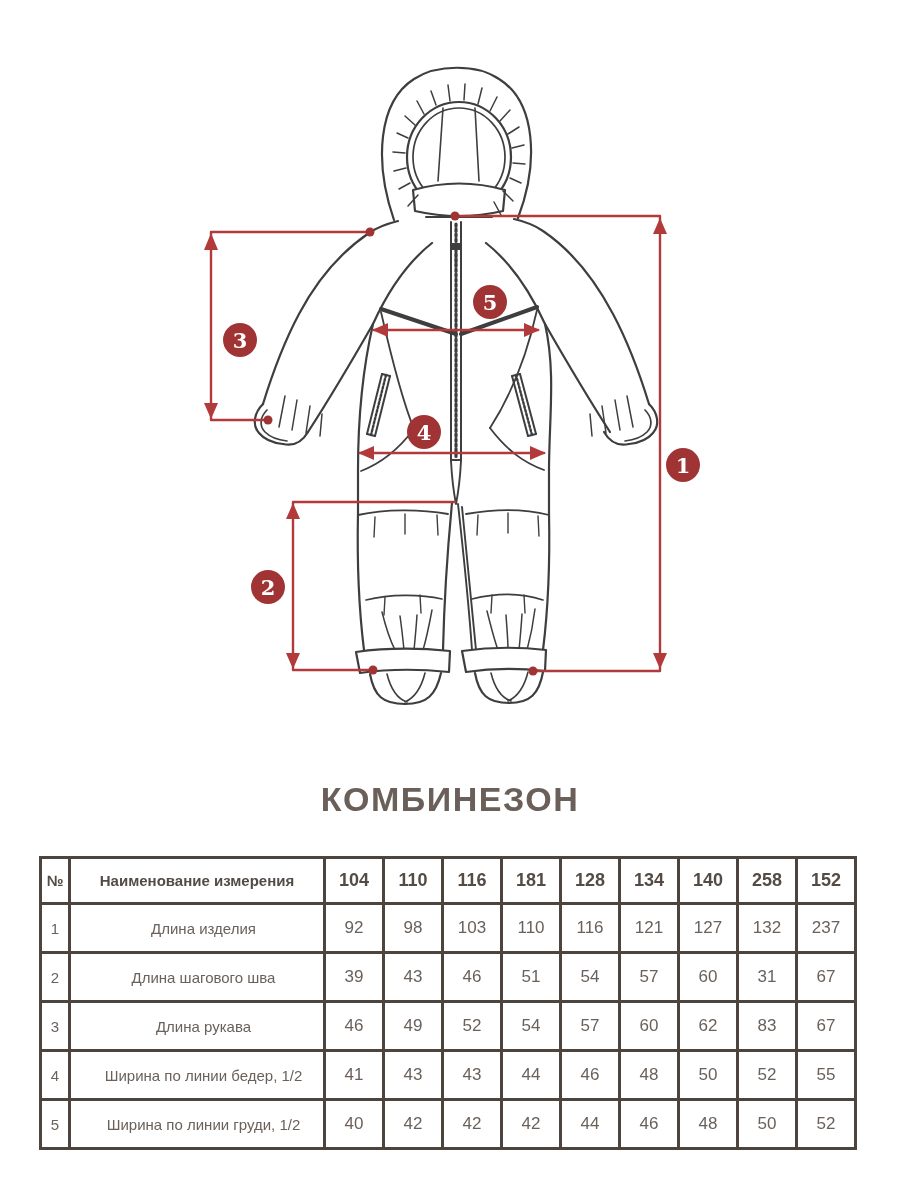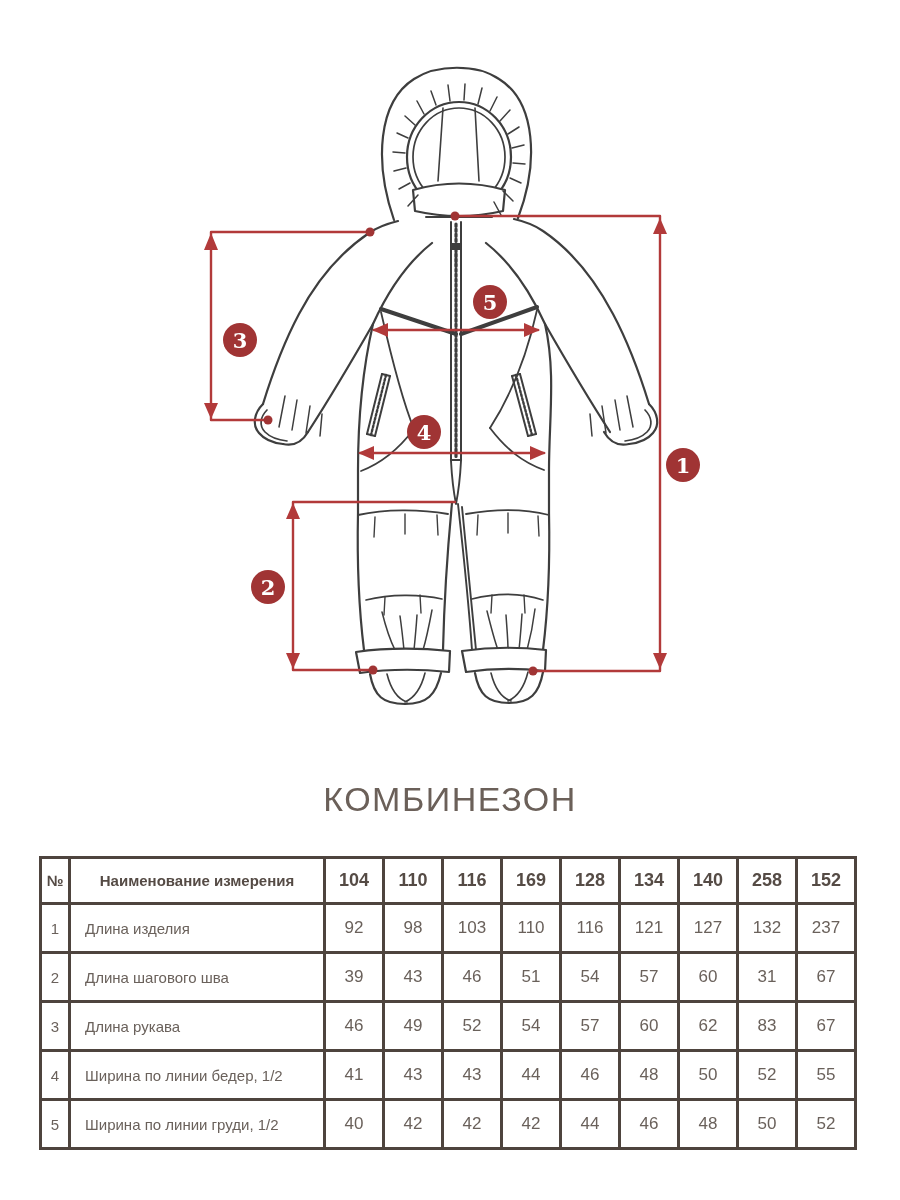--- a/index.html
+++ b/index.html
@@ -3,37 +3,37 @@
 <meta charset="utf-8">
 <style>
   html,body{margin:0;padding:0;}
   body{
     width:900px;height:1200px;position:relative;background:#ffffff;
     font-family:"Liberation Sans",sans-serif;overflow:hidden;
   }
   #diagram{position:absolute;top:0;left:0;}
   .title{
     position:absolute;top:780px;left:0;width:900px;text-align:center;
-    font-size:34px;font-weight:400;letter-spacing:1.5px;color:#6b6059;
+    font-size:34px;font-weight:700;letter-spacing:1.5px;color:#6b6059;
   }
   table.sizes{
     position:absolute;top:856px;left:39px;width:818px;
     border-collapse:collapse;table-layout:fixed;
   }
   .sizes th,.sizes td{
     border:3px solid #4e443e;text-align:center;vertical-align:middle;
     background:#fff;overflow:hidden;
   }
   .sizes thead tr{height:46px;}
   .sizes tbody tr{height:49px;}
   .sizes th{color:#554b45;font-weight:700;font-size:18px;}
   .sizes th.c-name{font-size:15px;}
   .sizes th.c-num{font-size:15px;}
   .sizes td{color:#6a615b;font-size:17px;font-weight:400;}
-  .sizes td.c-name{text-align:left;padding-left:14px;font-size:15px;}
+  .sizes td.c-name{text-align:center;padding-left:14px;font-size:15px;}
   .sizes td.c-num{font-size:15px;}
   .badge-text{
     font-family:"DejaVu Serif",serif;font-weight:700;font-size:21px;fill:#ffffff;
   }
 </style>
 </head>
 <body>
 
 <svg id="diagram" width="900" height="760" viewBox="0 0 900 760" fill="none" stroke-linecap="round" stroke-linejoin="round">
 
@@ -195,21 +195,21 @@
       <col>
       <col>
   </colgroup>
   <thead>
     <tr>
       <th class="c-num">№</th>
       <th class="c-name">Наименование измерения</th>
       <th>104</th>
       <th>110</th>
       <th>116</th>
-      <th>169</th>
+      <th>181</th>
       <th>128</th>
       <th>134</th>
       <th>140</th>
       <th>258</th>
       <th>152</th>
     </tr>
   </thead>
   <tbody>
     <tr>
       <td class="c-num">1</td>

